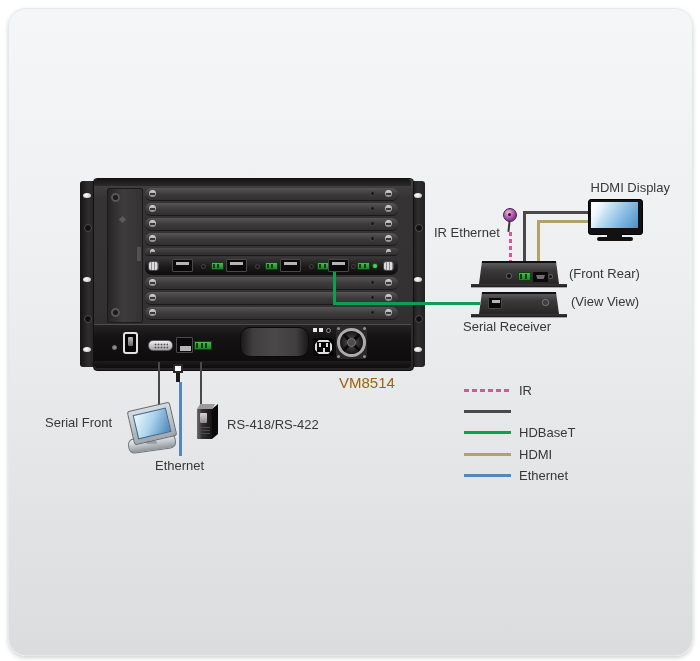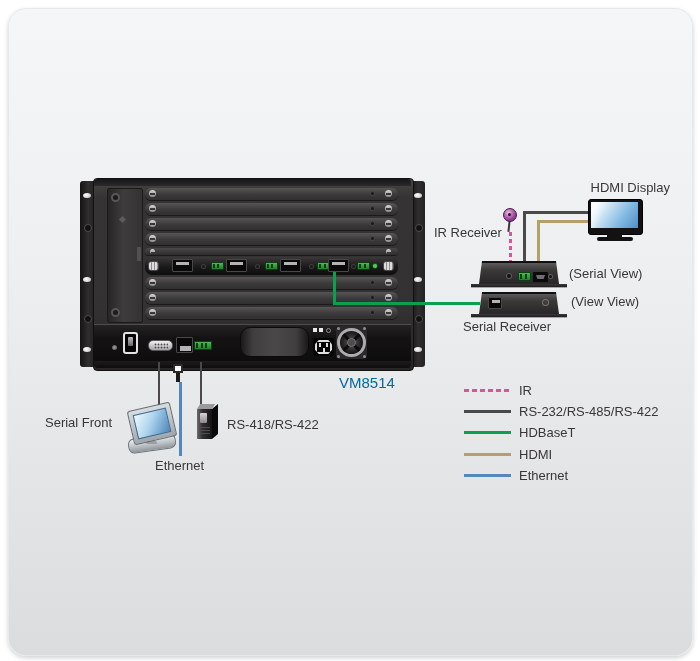--- a/index.html
+++ b/index.html
@@ -317,36 +317,35 @@
   <div class="abs sd-body">
       <div class="sd-glass"></div>
     </div>
   <div class="abs tw-side"></div>
   <div class="abs tw-top"></div>
   <div class="abs tw-front"></div>
   <div class="abs tw-panel"></div>
   <div class="abs tw-slots"></div>
 
   <div class="label" style="left:566px;top:181px;width:104px;text-align:right">HDMI Display</div>
-  <div class="label" style="left:434px;top:226px">IR Receiver</div>
-  <div class="label" style="left:569px;top:267px">(Serial View)</div>
+  <div class="label" style="left:434px;top:226px">IR Ethernet</div>
+  <div class="label" style="left:569px;top:267px">(Front Rear)</div>
   <div class="label" style="left:571px;top:295px">(View View)</div>
   <div class="label" style="left:463px;top:320px">Serial Receiver</div>
-  <div class="label" style="left:339px;top:374px;font-size:15px;color:#0369a1">VM8514</div>
+  <div class="label" style="left:339px;top:374px;font-size:15px;color:#a16207">VM8514</div>
   <div class="label" style="left:45px;top:416px">Serial Front</div>
   <div class="label" style="left:227px;top:418px">RS-418/RS-422</div>
   <div class="label" style="left:155px;top:459px">Ethernet</div>
 
   <div class="lgrow" style="top:382px">
     <div class="lgline dash"></div>
     <div class="lgtext">IR</div>
   </div>
   <div class="lgrow" style="top:403px">
     <div class="lgline" style="background:#4a4849"></div>
-    <div class="lgtext">RS-232/RS-485/RS-422</div>
   </div>
   <div class="lgrow" style="top:424px">
     <div class="lgline" style="background:#0aa04f"></div>
     <div class="lgtext">HDBaseT</div>
   </div>
   <div class="lgrow" style="top:446px">
     <div class="lgline" style="background:#b3a169"></div>
     <div class="lgtext">HDMI</div>
   </div>
   <div class="lgrow" style="top:467px">

